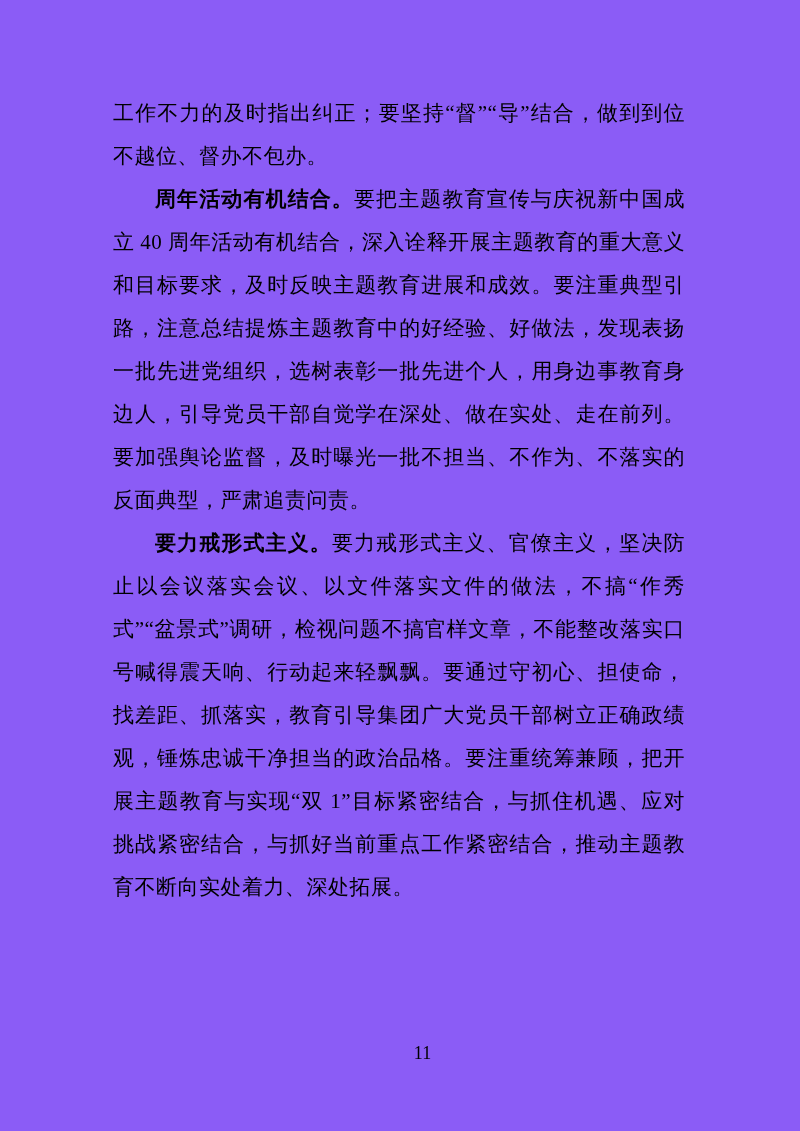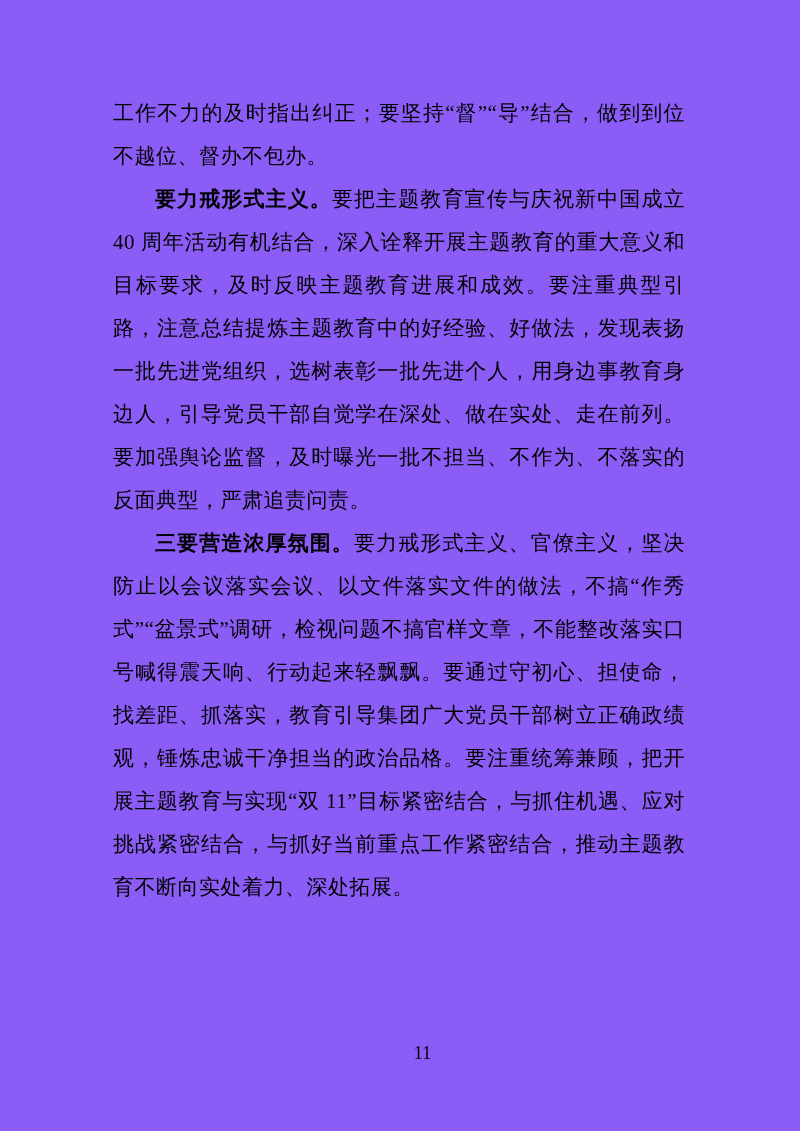--- a/index.html
+++ b/index.html
@@ -48,19 +48,19 @@
     line-height: 22px;
     color: #000000;
   }
 </style>
 </head>
 <body>
 
 <div class="page">
   <div class="doc-body">
       <p class="para"><span class="">工作不力的及时指出纠正；要坚持“督”“导”结合，做到到位不越位、督办不包办。</span></p>
-      <p class="para indent"><span class="bold">要力戒形式主义。</span><span class="">要把主题教育宣传与庆祝新中国成立 40 周年活动有机结合，深入诠释开展主题教育的重大意义和目标要求，及时反映主题教育进展和成效。要注重典型引路，注意总结提炼主题教育中的好经验、好做法，发现表扬一批先进党组织，选树表彰一批先进个人，用身边事教育身边人，引导党员干部自觉学在深处、做在实处、走在前列。要加强舆论监督，及时曝光一批不担当、不作为、不落实的反面典型，严肃追责问责。</span></p>
-      <p class="para indent"><span class="bold">三要营造浓厚氛围。</span><span class="">要力戒形式主义、官僚主义，坚决防止以会议落实会议、以文件落实文件的做法，不搞“作秀式”“盆景式”调研，检视问题不搞官样文章，不能整改落实口号喊得震天响、行动起来轻飘飘。要通过守初心、担使命，找差距、抓落实，教育引导集团广大党员干部树立正确政绩观，锤炼忠诚干净担当的政治品格。要注重统筹兼顾，把开展主题教育与实现“双 11”目标紧密结合，与抓住机遇、应对挑战紧密结合，与抓好当前重点工作紧密结合，推动主题教育不断向实处着力、深处拓展。</span></p>
+      <p class="para indent"><span class="bold">周年活动有机结合。</span><span class="">要把主题教育宣传与庆祝新中国成立 40 周年活动有机结合，深入诠释开展主题教育的重大意义和目标要求，及时反映主题教育进展和成效。要注重典型引路，注意总结提炼主题教育中的好经验、好做法，发现表扬一批先进党组织，选树表彰一批先进个人，用身边事教育身边人，引导党员干部自觉学在深处、做在实处、走在前列。要加强舆论监督，及时曝光一批不担当、不作为、不落实的反面典型，严肃追责问责。</span></p>
+      <p class="para indent"><span class="bold">要力戒形式主义。</span><span class="">要力戒形式主义、官僚主义，坚决防止以会议落实会议、以文件落实文件的做法，不搞“作秀式”“盆景式”调研，检视问题不搞官样文章，不能整改落实口号喊得震天响、行动起来轻飘飘。要通过守初心、担使命，找差距、抓落实，教育引导集团广大党员干部树立正确政绩观，锤炼忠诚干净担当的政治品格。要注重统筹兼顾，把开展主题教育与实现“双 1”目标紧密结合，与抓住机遇、应对挑战紧密结合，与抓好当前重点工作紧密结合，推动主题教育不断向实处着力、深处拓展。</span></p>
     </div>
   <div class="footer">
     <span>11</span>
   </div>
 </div>
 
 </body></html>

